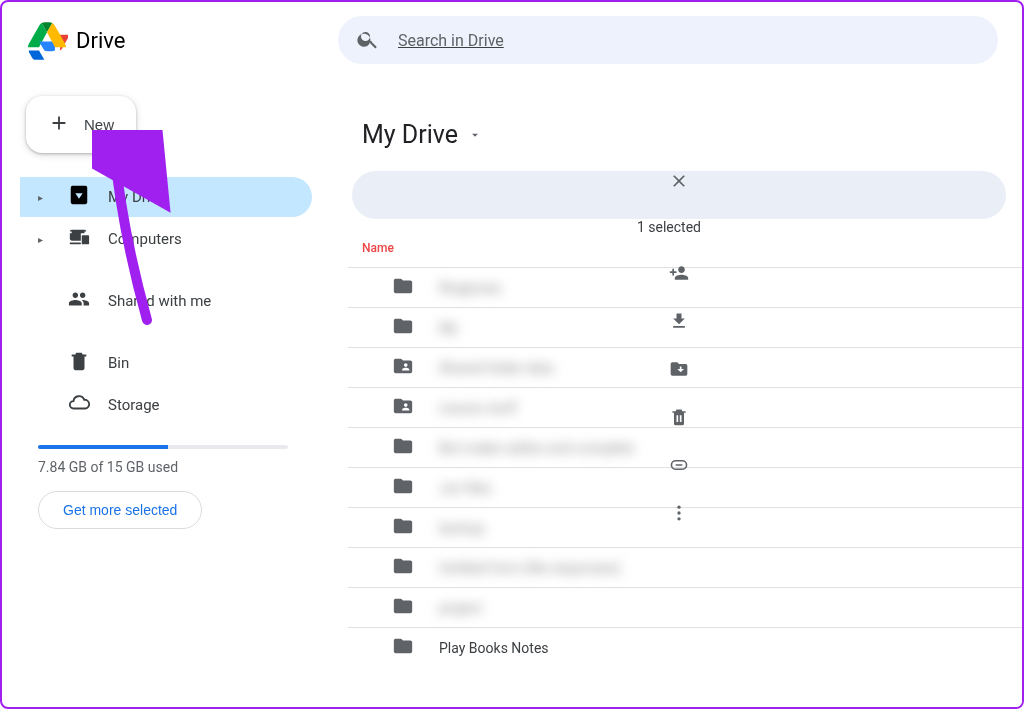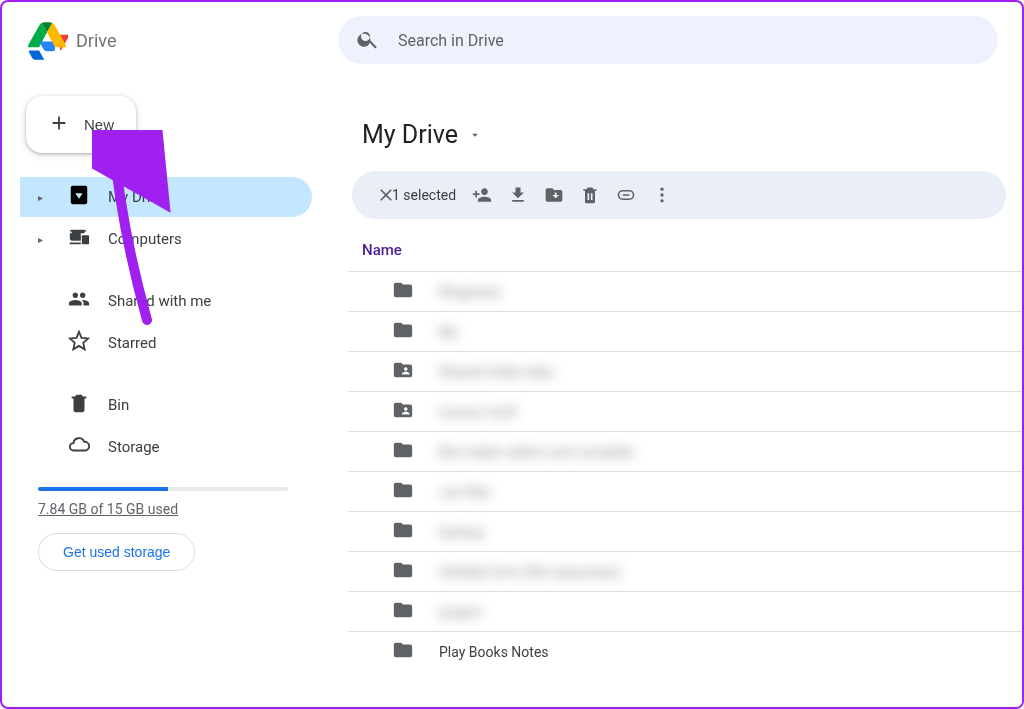--- a/index.html
+++ b/index.html
@@ -24,33 +24,34 @@
     padding: 0 24px;
   }
   .logo {
     display: flex;
     align-items: center;
     gap: 8px;
     width: 312px;
   }
   .logo svg { width: 42px; height: 42px; }
   .logo-text {
-    font-size: 18px;
-    color: #737373;
+    font-size: 22px;
+    color: #000000;
     font-weight: 400;
   }
   .search-wrap {
     flex: 1;
     display: flex;
     align-items: center;
     background: #edf2fc;
     border-radius: 28px;
     height: 48px;
     padding: 0 18px;
     gap: 18px;
+    text-decoration: underline;
   }
   .search-wrap svg { width: 24px; height: 24px; fill: #5f6368; }
   .search-text {
     font-size: 16px;
     color: #5f6368;
   }
 
   
   .sidebar {
     position: absolute;
@@ -98,21 +99,21 @@
   .storage-block { padding: 8px 0 0 0; }
   .storage-bar {
     width: 250px;
     height: 4px;
     background: #e8eaed;
     border-radius: 2px;
     margin: 10px 0 10px 18px;
     overflow: hidden;
   }
   .storage-fill { height: 100%; background: #1a73e8; }
-  .storage-text { font-size: 14px; color: #5f6368; margin-left: 18px; margin-bottom: 16px; text-decoration: underline; }
+  .storage-text { font-size: 14px; color: #5f6368; margin-left: 18px; margin-bottom: 16px; }
   .get-storage {
     border: 1px solid #dadce0;
     background: #fff;
     color: #1a73e8;
     font-size: 14px;
     font-weight: 500;
     padding: 10px 24px;
     border-radius: 24px;
     margin-left: 18px;
     cursor: pointer;
@@ -136,31 +137,32 @@
   }
   .breadcrumb .caret { fill:#5f6368; width:14px; height:14px; }
 
   .action-bar {
     display: flex;
     align-items: center;
     background: #e9eef7;
     border-radius: 28px;
     height: 48px;
     padding: 0 24px;
-    gap: 16px;
+    gap: 28px;
     margin: 0 16px 22px 14px;
+    flex-direction: column;
   }
   .action-bar .icon-btn { cursor:pointer; display:flex; align-items:center; }
   .action-bar svg { width:20px; height:20px; fill:#5f6368; }
   .selected-label { font-size:14px; color:#3c4043; margin-left: -20px; }
 
   .col-header {
-    font-size: 15px;
+    font-size: 12px;
     font-weight: 500;
-    color: #4c1d95;
+    color: #ef4444;
     padding: 0 0 12px 24px;
   }
 
   .file-list { margin-left: 10px; }
   .file-row {
     display: flex;
     align-items: center;
     height: 40px;
     border-top: 1px solid #e0e0e0;
     padding-left: 44px;
@@ -239,27 +241,20 @@
         <span>Computers</span>
       </li>
       <div class="spacer-small"></div>
       <li class="nav-item">
         <span class="expand"></span>
         <span class="icon"><svg viewBox="0 0 24 24">
             <path d="M16 11c1.7 0 3-1.3 3-3s-1.3-3-3-3-3 1.3-3 3 1.3 3 3 3zM8 11c1.7 0 3-1.3 3-3S9.7 5 8 5 5 6.3 5 8s1.3 3 3 3zm0 2c-2.3 0-7 1.2-7 3.5V19h14v-2.5C15 14.2 10.3 13 8 13zm8 0c-.3 0-.6 0-1 .1 1.2.9 2 2 2 3.4V19h6v-2.5c0-2.3-4.7-3.5-7-3.5z"></path>
           </svg></span>
         <span>Shared with me</span>
       </li>
-      <li class="nav-item">
-        <span class="expand"></span>
-        <span class="icon"><svg viewBox="0 0 24 24">
-            <path d="M12 17.3l6.2 3.7-1.6-7L22 9.2l-7.2-.6L12 2 9.2 8.6 2 9.2l5.4 4.8-1.6 7z" fill="none" stroke="#3c4043" stroke-width="2"></path>
-          </svg></span>
-        <span>Starred</span>
-      </li>
       <div class="spacer-small"></div>
       <li class="nav-item">
         <span class="expand"></span>
         <span class="icon"><svg viewBox="0 0 24 24">
             <path d="M6 7h12v13a2 2 0 0 1-2 2H8a2 2 0 0 1-2-2V7zm3-4h6l1 2h4v2H4V5h4l1-2z"></path>
           </svg></span>
         <span>Bin</span>
       </li>
       <li class="nav-item">
         <span class="expand"></span>
@@ -268,21 +263,21 @@
           </svg></span>
         <span>Storage</span>
       </li>
     </ul>
 
   <div class="storage-block">
     <div class="storage-bar">
         <div class="storage-fill" id="storage-fill" style="width: 52%;"></div>
       </div>
     <div class="storage-text">7.84 GB of 15 GB used</div>
-    <button class="get-storage">Get used storage</button>
+    <button class="get-storage">Get more selected</button>
   </div>
 </div>
 
 <div class="main">
   <div class="breadcrumb">
     <span>My Drive</span>
     <svg class="caret" viewBox="0 0 24 24">
         <path d="M7 10l5 5 5-5z"></path>
       </svg>
   </div>

